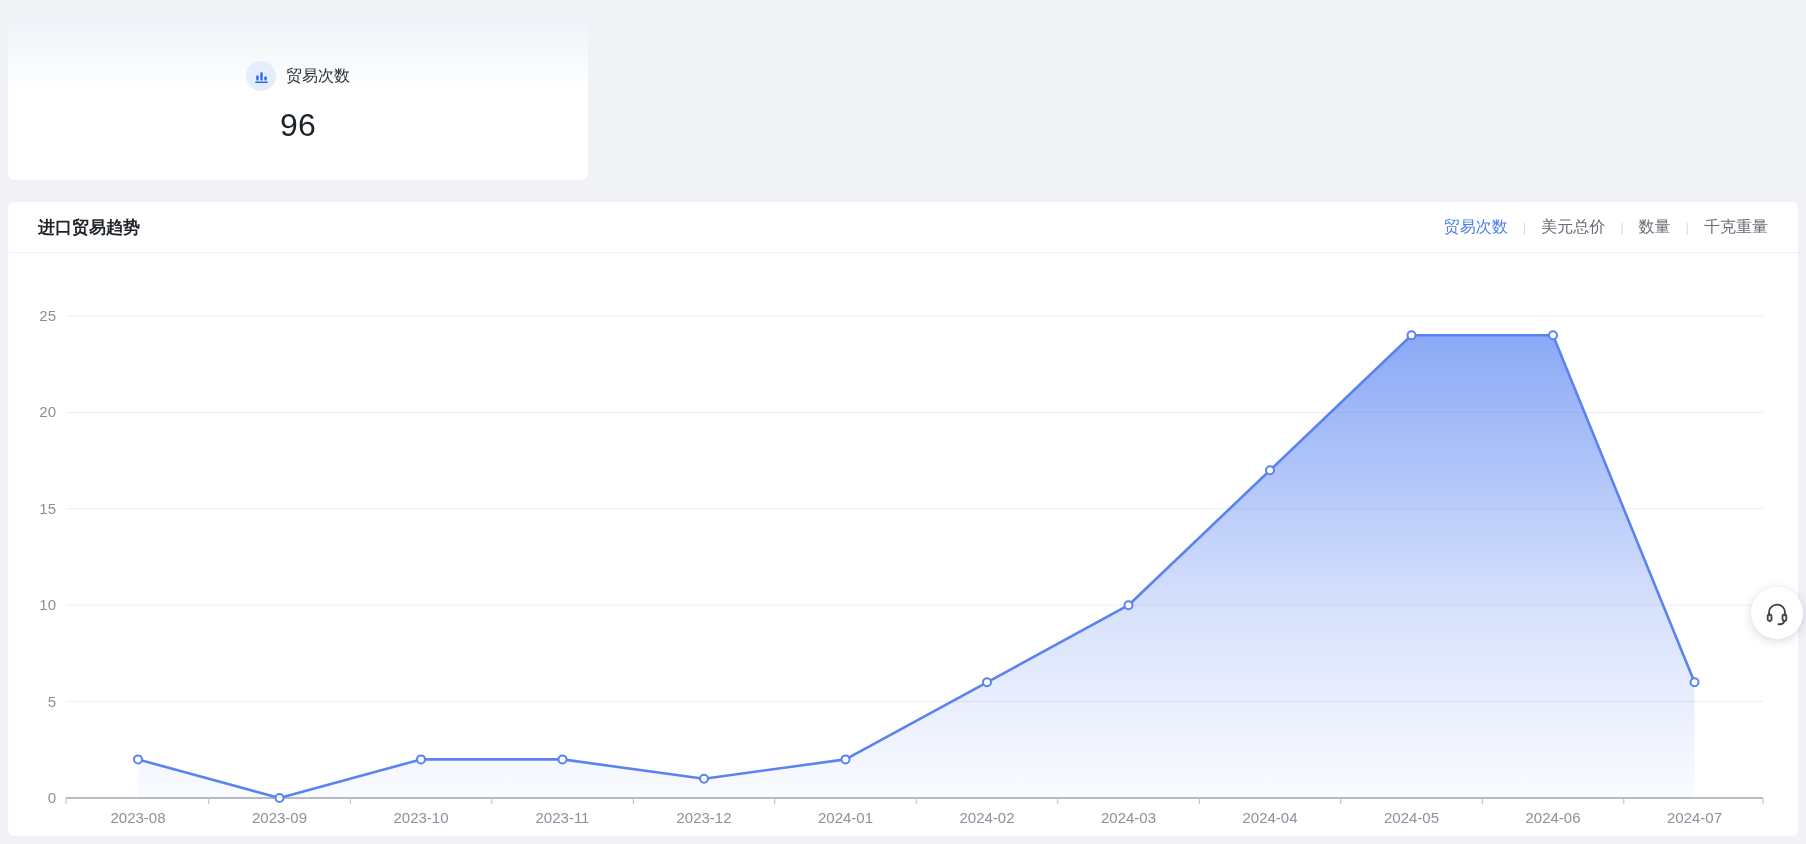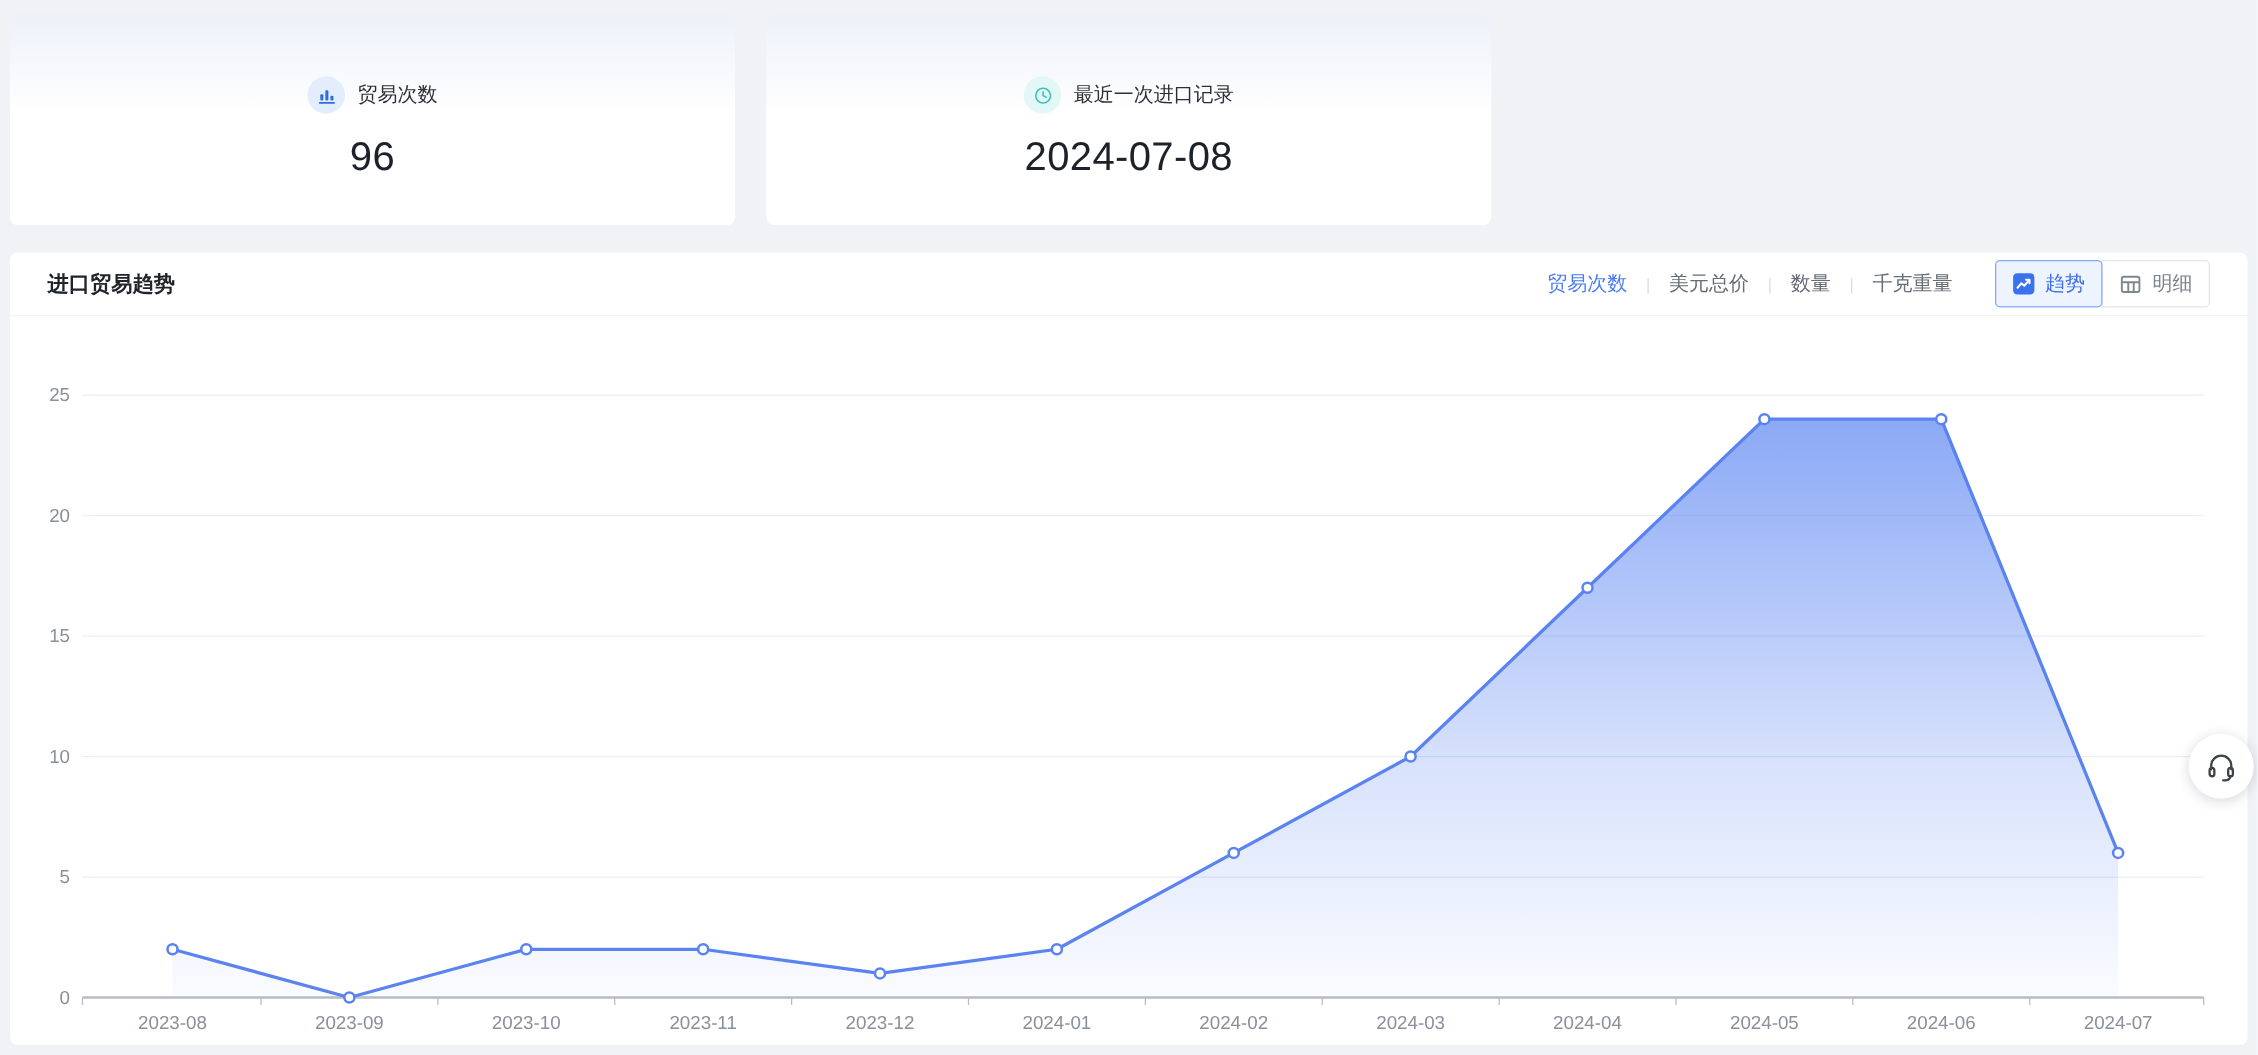--- a/index.html
+++ b/index.html
@@ -81,72 +81,37 @@
           <rect x="16" y="12" width="3.4" height="5.5" rx="1.2" fill="#2e6be5"></rect>
           <path d="M4 20.2 h16" stroke="#2e6be5" stroke-width="2.2" stroke-linecap="round" fill="none"></path>
         </svg>
       </span>
       <span class="stat-label">贸易次数</span>
     </div>
     <div class="stat-value">96</div>
   </div>
 
 
-  <div class="stat-card">
-    <div class="stat-head">
-      <span class="stat-icon teal">
-        <svg width="17" height="17" viewBox="0 0 24 24" fill="none" stroke="#38c4c0" stroke-width="1.8" stroke-linecap="round" stroke-linejoin="round">
-          <circle cx="12" cy="12" r="8.3"></circle>
-          <path d="M12 7.6 V12 L15.4 13.9"></path>
-        </svg>
-      </span>
-      <span class="stat-label">最近一次进口记录</span>
-    </div>
-    <div class="stat-value">2024-07-08</div>
-  </div>
 
 </div>
 
 <div class="chart-card">
   <div class="chart-header">
     <span class="chart-title">进口贸易趋势</span>
 
     <div class="metric-tabs">
       <span class="metric-tab active">贸易次数</span>
       <span class="tab-sep">|</span>
       <span class="metric-tab">美元总价</span>
       <span class="tab-sep">|</span>
       <span class="metric-tab">数量</span>
       <span class="tab-sep">|</span>
       <span class="metric-tab">千克重量</span>
     </div>
 
-    <div class="view-group">
-      <button class="view-btn active">
-        <span style="display:flex">
-          <svg width="18" height="18" viewBox="0 0 18 18">
-            <rect x="0.5" y="0.5" width="17" height="17" rx="3.4" fill="#3a72ee"></rect>
-            <path d="M4 12.2 L7.2 8.6 L9.4 10.6 L13.4 6" stroke="#fff" stroke-width="1.6" fill="none" stroke-linecap="round" stroke-linejoin="round"></path>
-            <path d="M10.8 5.8 h2.8 v2.8" stroke="#fff" stroke-width="1.6" fill="none" stroke-linecap="round" stroke-linejoin="round"></path>
-          </svg>
-        </span>
-        <span>趋势</span>
-      </button>
-      <button class="view-btn">
-        <span style="display:flex">
-          <svg width="19" height="19" viewBox="0 0 20 20" fill="none" stroke="#80868f" stroke-width="1.6">
-            <rect x="2.6" y="3.6" width="14.8" height="12.8" rx="1.6"></rect>
-            <path d="M2.6 8.2 h14.8"></path>
-            <path d="M8 8.2 v8.2"></path>
-            <path d="M12.6 8.2 v8.2"></path>
-          </svg>
-        </span>
-        <span>明细</span>
-      </button>
-    </div>
   </div>
 
   <div class="chart-body">
     <svg width="1790" height="583" viewBox="0 0 1790 583">
         <defs>
           <linearGradient id="areaGrad" x1="0" y1="0" x2="0" y2="1">
             <stop offset="0%" stop-color="#5d87f2" stop-opacity="0.72"></stop>
             <stop offset="60%" stop-color="#5d87f2" stop-opacity="0.24"></stop>
             <stop offset="100%" stop-color="#5d87f2" stop-opacity="0.03"></stop>
           </linearGradient>

